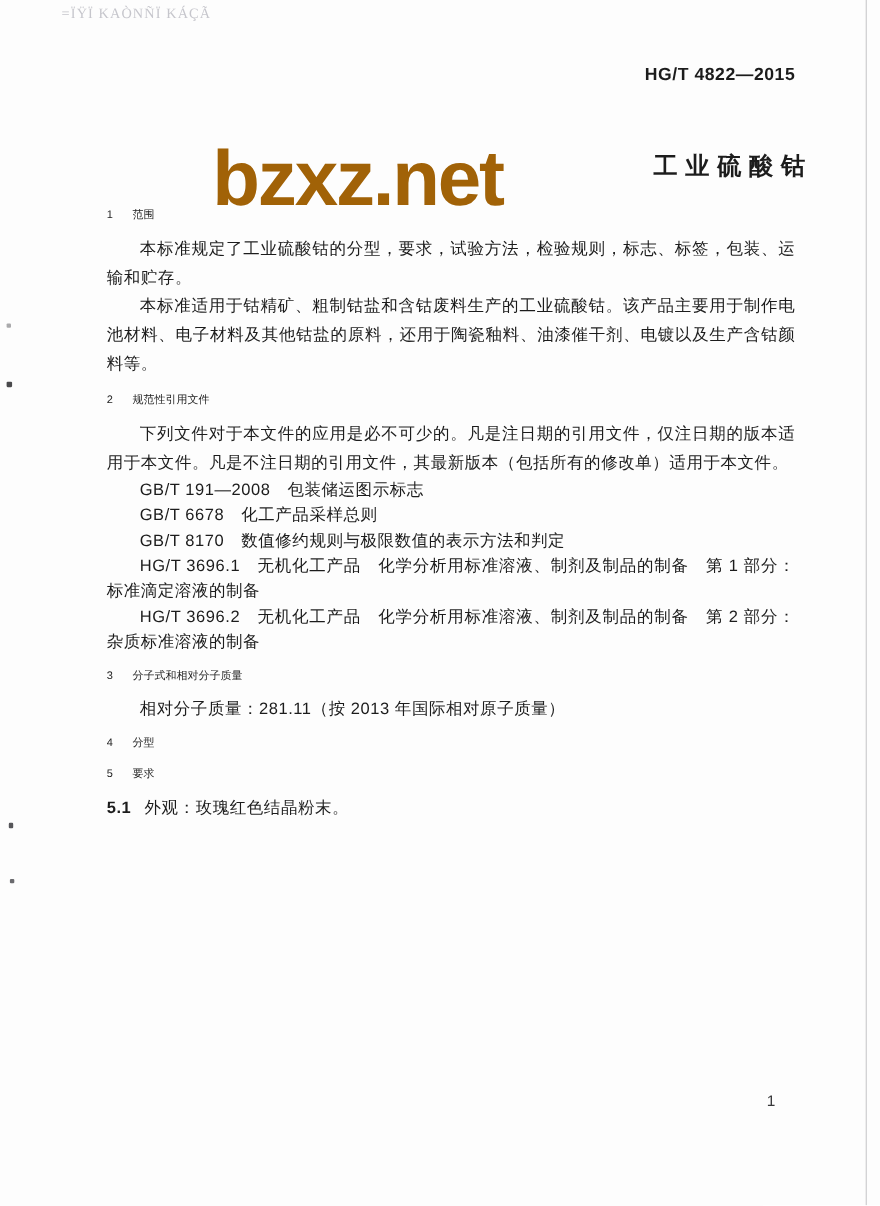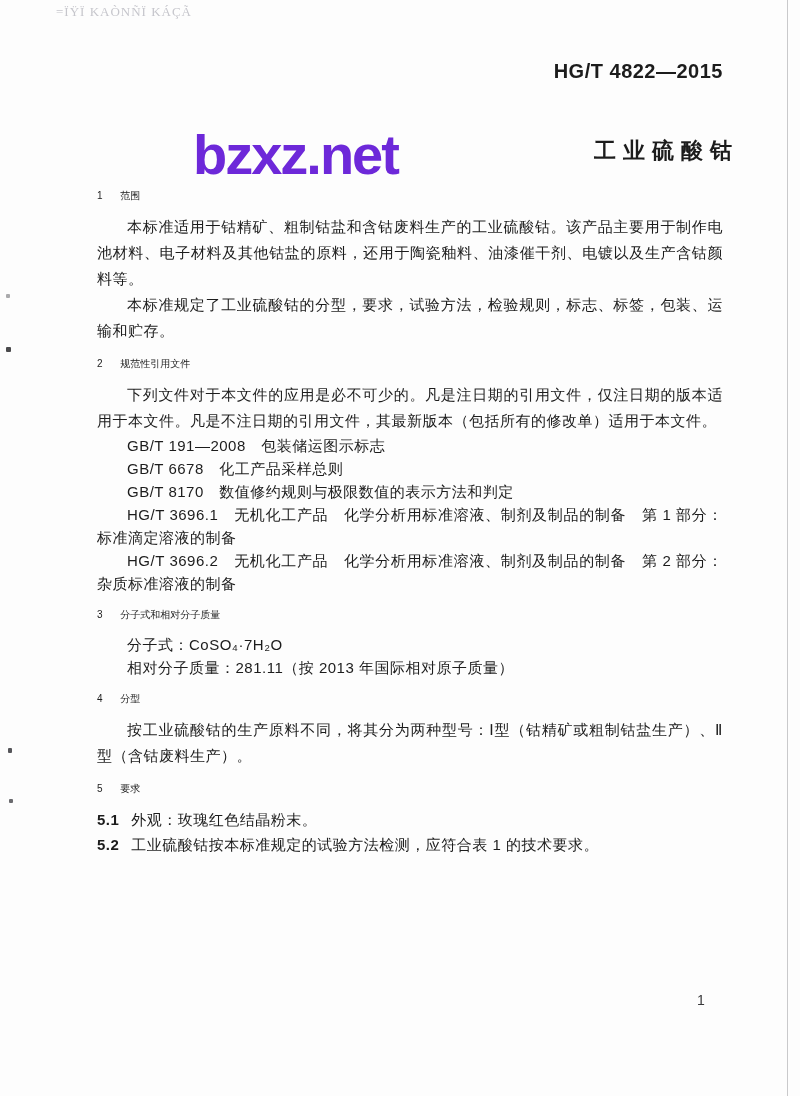--- a/index.html
+++ b/index.html
@@ -31,31 +31,31 @@
   
   .speck { position: absolute; border-radius: 1px; }
   .speck.sp1 { left: 6px;  top: 294px; width: 4px; height: 4px; background: #aaaaac; }
   .speck.sp2 { left: 6px;  top: 347px; width: 5px; height: 5px; background: #4a4a4c; }
   .speck.sp3 { left: 8px;  top: 748px; width: 4px; height: 5px; background: #56565a; }
   .speck.sp4 { left: 9px;  top: 799px; width: 4px; height: 4px; background: #6a6a6e; }
 
   .doc-number {
     position: absolute;
     top: 60px; right: 77px;
-    font-size: 20px;
+    font-size: 16px;
     font-weight: bold;
     letter-spacing: 0.5px;
   }
   .watermark {
     position: absolute;
     left: 193px; top: 122px;
-    font-size: 56px;
+    font-size: 71px;
     font-weight: 800;
     letter-spacing: -2px;
-    color: #6d28d9;
+    color: #a16207;
     z-index: 0;
     user-select: none;
   }
   .doc-title {
     position: absolute;
     left: 97px; top: 120px;
     width: 626px;
     margin: 16px;
     text-align: right;
     font-size: 22px;
@@ -125,55 +125,50 @@
   <div class="doc-number">HG/T 4822—2015</div>
   <div class="watermark">bzxz.net</div>
   <h1 class="doc-title">工业硫酸钴</h1>
 
   <div class="content">
 
     <div class="sec-heading first">
       <span class="h-num">1</span>
       <span class="h-label">范围</span>
     </div>
+    <p class="body">本标准规定了工业硫酸钴的分型，要求，试验方法，检验规则，标志、标签，包装、运输和贮存。</p>
     <p class="body">本标准适用于钴精矿、粗制钴盐和含钴废料生产的工业硫酸钴。该产品主要用于制作电池材料、电子材料及其他钴盐的原料，还用于陶瓷釉料、油漆催干剂、电镀以及生产含钴颜料等。</p>
-    <p class="body">本标准规定了工业硫酸钴的分型，要求，试验方法，检验规则，标志、标签，包装、运输和贮存。</p>
 
     <div class="sec-heading">
       <span class="h-num">2</span>
       <span class="h-label">规范性引用文件</span>
     </div>
     <p class="body">下列文件对于本文件的应用是必不可少的。凡是注日期的引用文件，仅注日期的版本适用于本文件。凡是不注日期的引用文件，其最新版本（包括所有的修改单）适用于本文件。</p>
     <p class="ref">GB/T 191—2008　包装储运图示标志</p>
     <p class="ref">GB/T 6678　化工产品采样总则</p>
     <p class="ref">GB/T 8170　数值修约规则与极限数值的表示方法和判定</p>
     <p class="ref">HG/T 3696.1　无机化工产品　化学分析用标准溶液、制剂及制品的制备　第 1 部分：标准滴定溶液的制备</p>
     <p class="ref">HG/T 3696.2　无机化工产品　化学分析用标准溶液、制剂及制品的制备　第 2 部分：杂质标准溶液的制备</p>
 
     <div class="sec-heading">
       <span class="h-num">3</span>
       <span class="h-label">分子式和相对分子质量</span>
     </div>
-    <p class="formula-line">分子式：CoSO₄·7H₂O</p>
     <p class="formula-line">相对分子质量：281.11（按 2013 年国际相对原子质量）</p>
 
     <div class="sec-heading">
       <span class="h-num">4</span>
       <span class="h-label">分型</span>
     </div>
-    <p class="body">按工业硫酸钴的生产原料不同，将其分为两种型号：Ⅰ型（钴精矿或粗制钴盐生产）、Ⅱ型（含钴废料生产）。</p>
 
     <div class="sec-heading">
       <span class="h-num">5</span>
       <span class="h-label">要求</span>
     </div>
     <div class="req-item">
       <span class="req-num">5.1</span><span>外观：玫瑰红色结晶粉末。</span>
-    </div>
-    <div class="req-item">
-      <span class="req-num">5.2</span><span>工业硫酸钴按本标准规定的试验方法检测，应符合表 1 的技术要求。</span>
     </div>
 
   </div>
 
   <div class="page-number">1</div>
 
 </div>
 
 </body></html>

